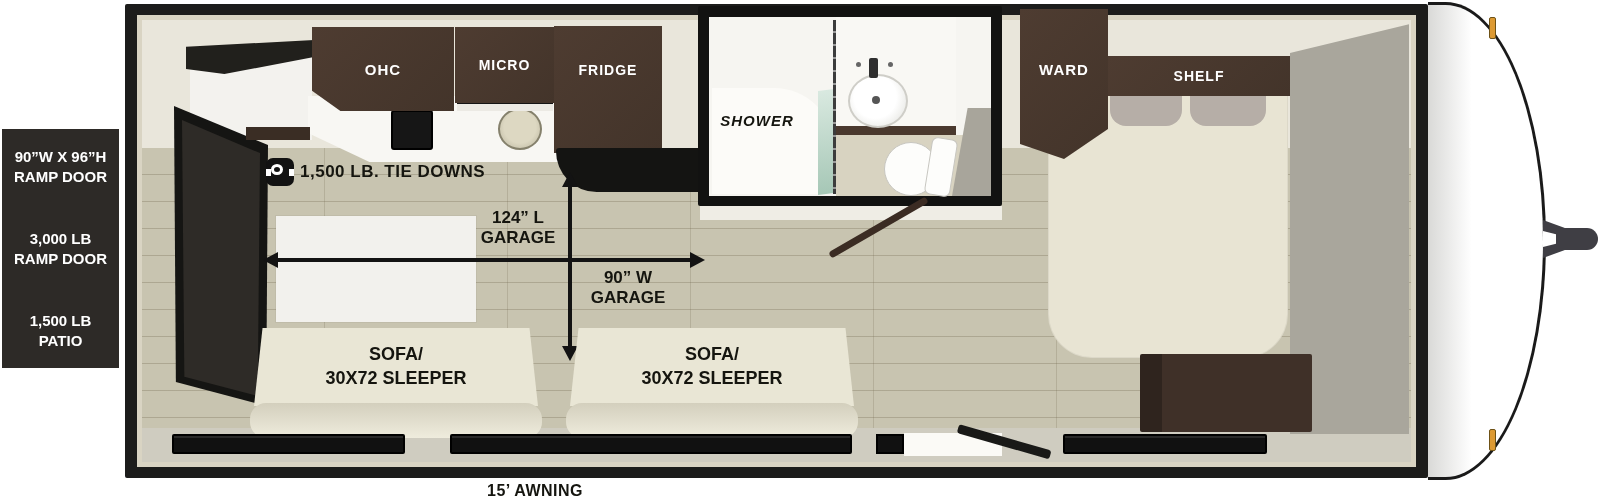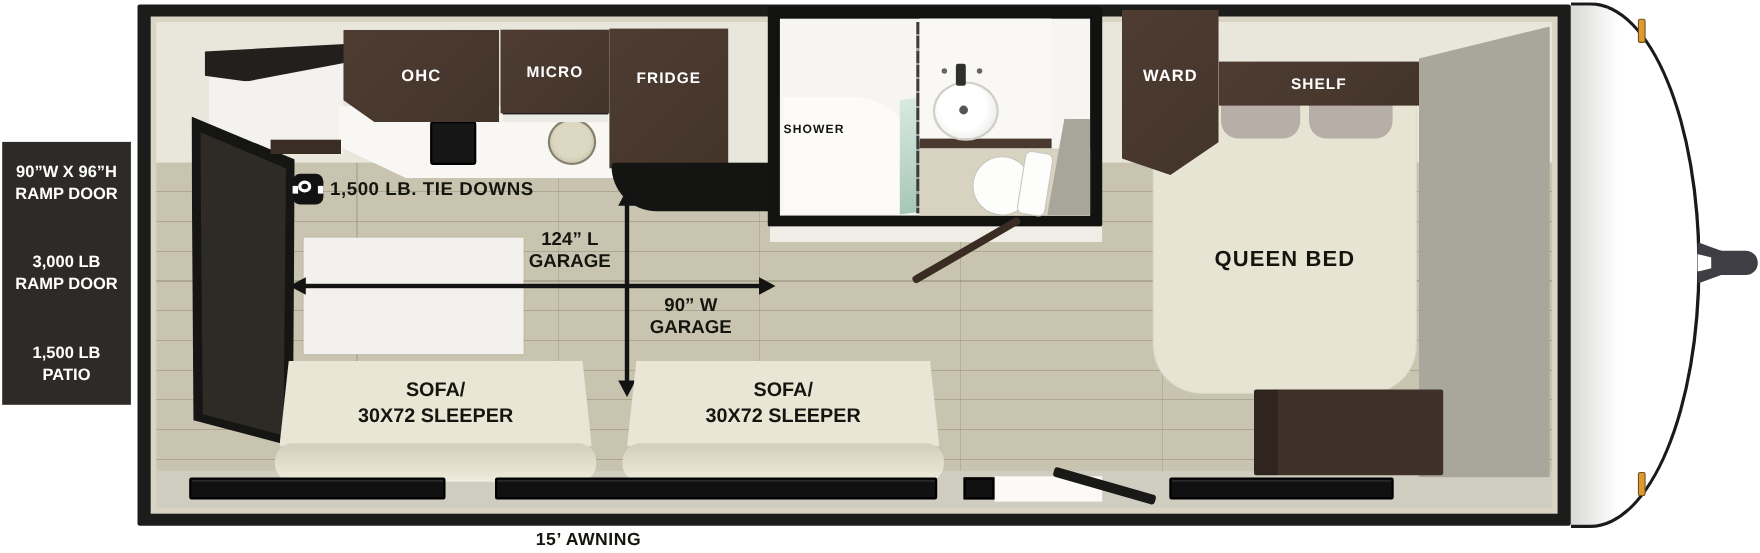--- a/index.html
+++ b/index.html
@@ -47,21 +47,21 @@
   .cab{background:linear-gradient(135deg,#4e3c31,#43342a);color:#fff;display:flex;align-items:center;justify-content:center;}
   .ohc{left:312px;top:27px;width:142px;height:84px;clip-path:polygon(0 0,100% 0,100% 100%,20% 100%,0 76%);font-size:15px;}
   .micro{left:455px;top:27px;width:99px;height:76px;font-size:14px;}
   .fridge{left:554px;top:26px;width:108px;height:127px;align-items:flex-start;font-size:14px;padding-top:36px;}
   .under-fridge{left:556px;top:148px;width:146px;height:44px;background:#141412;border-radius:4px 2px 2px 50px;}
 
   
   .bath-frame{left:698px;top:6px;width:304px;height:200px;background:#121211;border-radius:2px;}
   .bath-int{left:709px;top:17px;width:282px;height:179px;background:#f6f5f1;}
   .shower-pan{left:712px;top:88px;width:122px;height:106px;background:#fcfbf8;border-radius:0 60px 4px 0;}
-  .shower-lbl{left:678px;top:112px;width:124px;font-size:11px;letter-spacing:1px;}
+  .shower-lbl{left:695px;top:112px;width:124px;font-size:15px;letter-spacing:1px;font-style:italic;}
   .glass{left:818px;top:90px;width:16px;height:104px;background:linear-gradient(180deg,#d9e9e0,#a6c7b6);transform:skewY(-7deg);}
   .divider{left:833px;top:20px;width:3px;height:174px;background:repeating-linear-gradient(180deg,#3c3c3c 0 11px,#9a9a9a 11px 13px);}
   .vanity{left:836px;top:17px;width:120px;height:112px;background:#f9f8f4;}
   .vanity-edge{left:836px;top:126px;width:120px;height:9px;background:#4a392e;}
   .bath-floor{left:836px;top:135px;width:155px;height:61px;background:#d8d3c1;}
   .bath-gray{left:952px;top:108px;width:39px;height:88px;background:#a8a59b;clip-path:polygon(40% 0,100% 0,100% 100%,0 100%);}
   .b-sink{left:848px;top:74px;width:60px;height:54px;border-radius:50%;
           background:radial-gradient(circle at 45% 42%,#ffffff 50%,#dcdcd6);border:2px solid #cfcec8;}
   .b-drain{left:872px;top:96px;width:8px;height:8px;background:#555;border-radius:50%;}
   .b-faucet{left:869px;top:58px;width:9px;height:20px;background:#2f2f2f;border-radius:2px;}
@@ -227,23 +227,20 @@
   </div>
   <div class="a gwid txt">
     <div>90” W</div>
     <div>GARAGE</div>
   </div>
 
   <div class="a gray-right"></div>
   <div class="a bed"></div>
   <div class="a pillow1"></div>
   <div class="a pillow2"></div>
-  <div class="a bed-lbl txt">
-    <span>QUEEN BED</span>
-  </div>
   <div class="a cab ward wtxt">
     <span>WARD</span>
   </div>
   <div class="a cab shelf wtxt">
     <span>SHELF</span>
   </div>
   <div class="a dresser"></div>
 
   <div class="a sofa-back sofa1b">
     <div>SOFA/</div>

